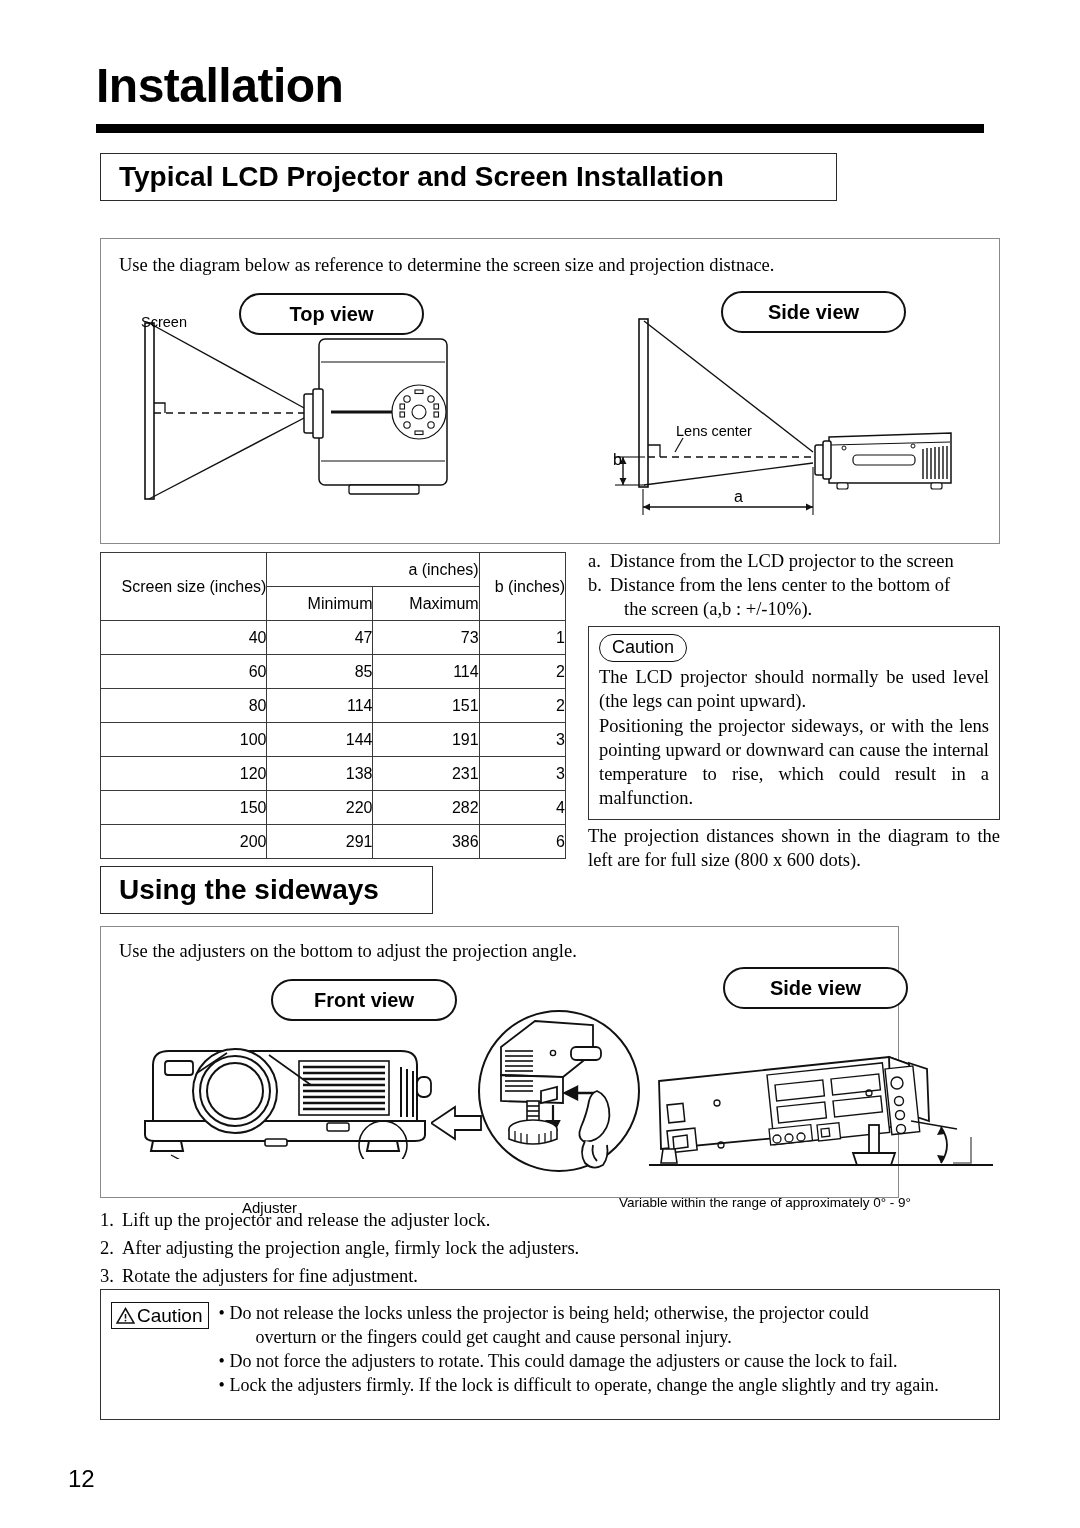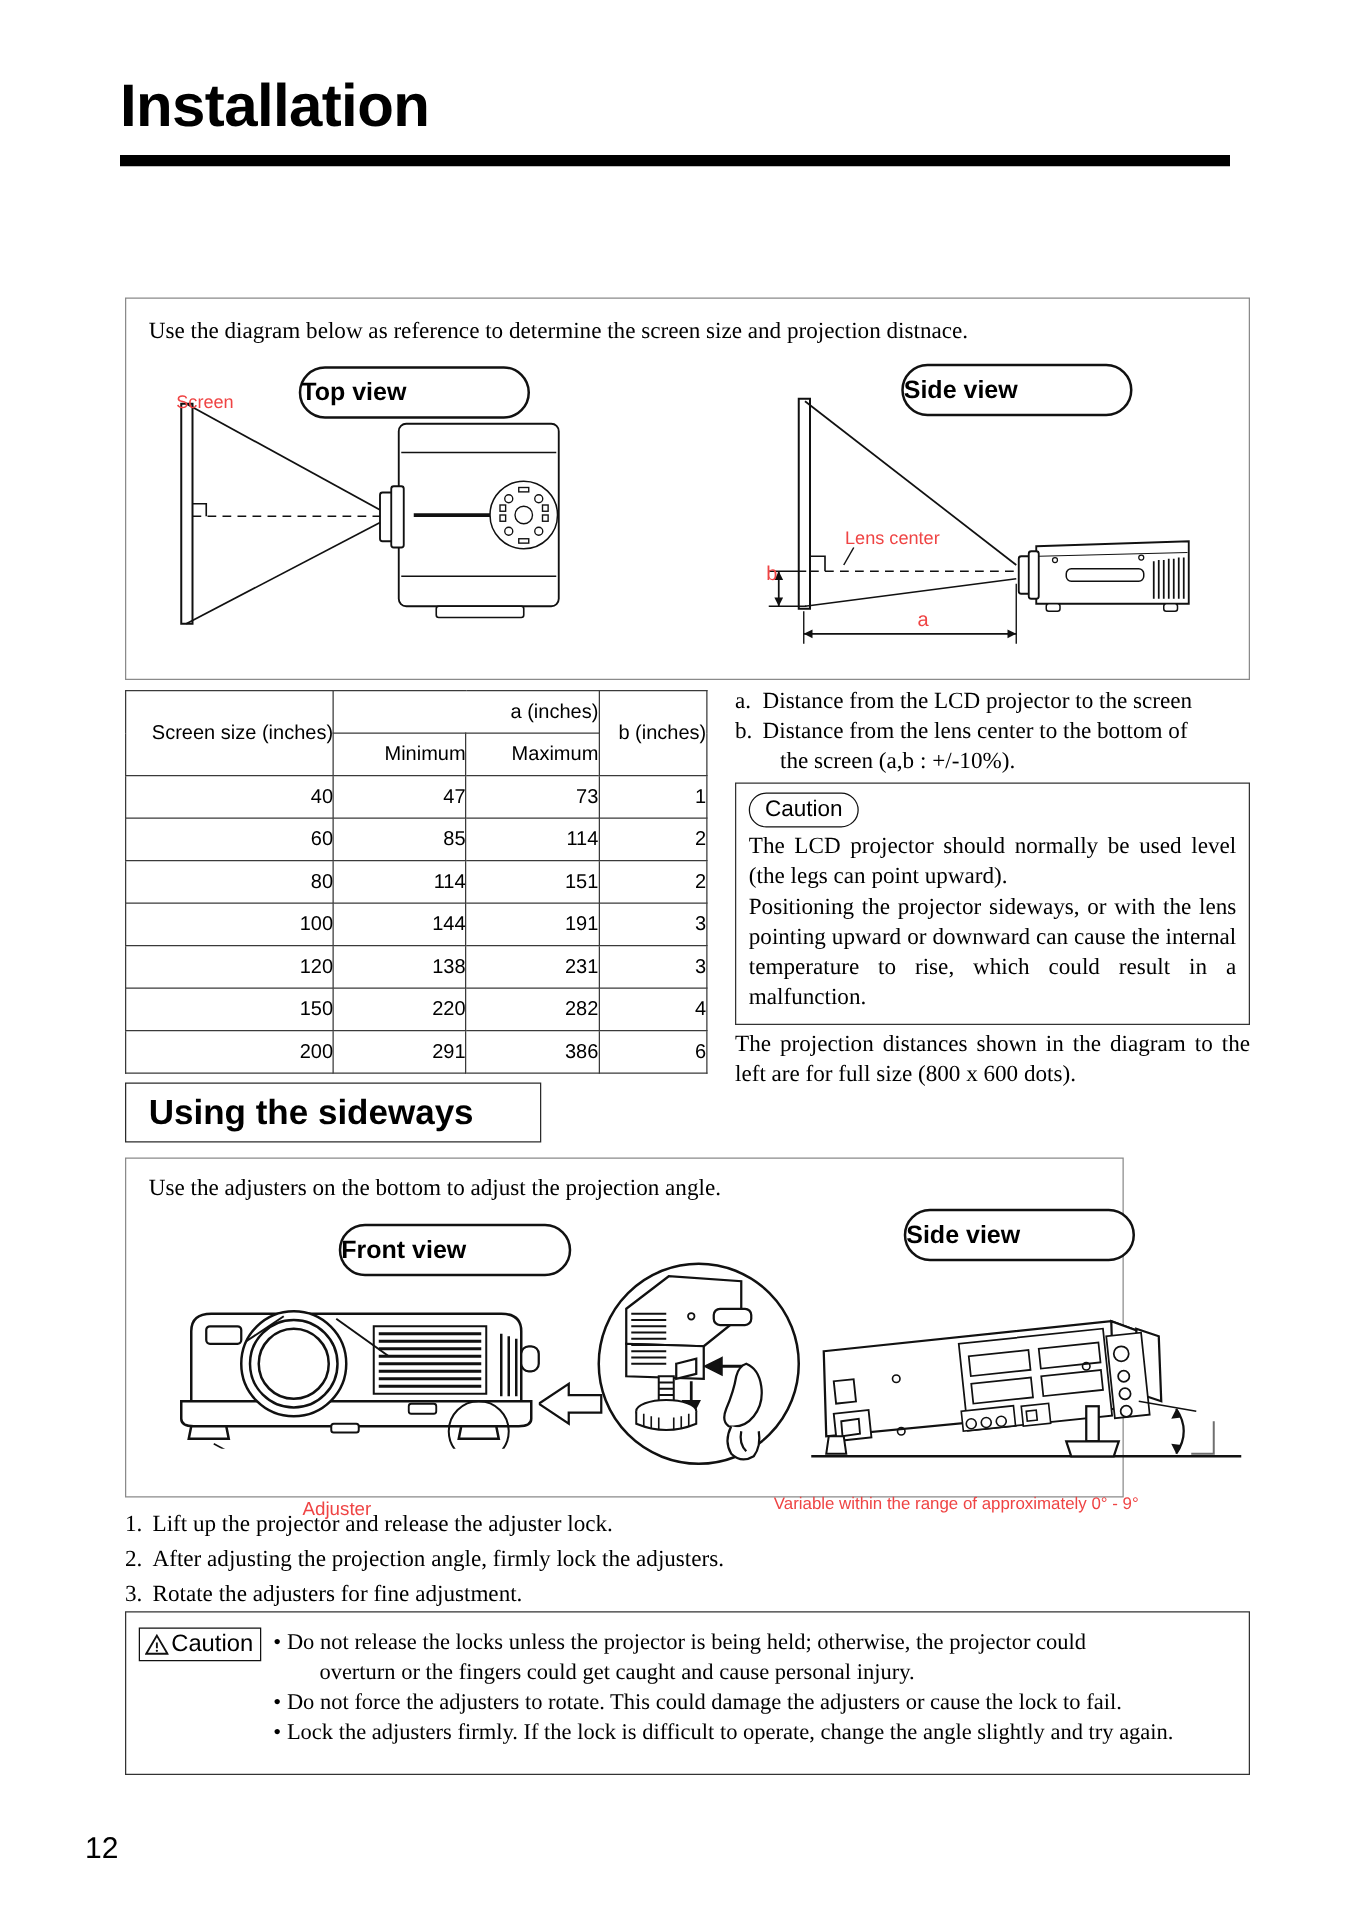--- a/index.html
+++ b/index.html
@@ -106,30 +106,31 @@
     position: absolute;
     box-sizing: border-box;
     border: 2px solid #111;
     border-radius: 999px;
     background: #fff;
     font-family: "Liberation Sans", sans-serif;
     font-weight: bold;
     font-size: 20px;
     display: flex;
     align-items: center;
+    justify-content: center;
     color: #000;
     z-index: 5;
   }
 
   
   .dlabel {
     position: absolute;
     font-family: "Liberation Sans", sans-serif;
     font-size: 14.5px;
-    color: #ef4444;
+    color: #000000;
     white-space: nowrap;
   }
 
   
   #spec-table {
     position: absolute;
     left: 100px;
     top: 552px;
     width: 466px;
     border-collapse: collapse;
@@ -244,20 +245,21 @@
   .svg-layer { position: absolute; pointer-events: none; }
 </style>
 </head>
 <body>
 
 <div class="page">
 
   <div class="page-title">Installation</div>
   <div class="title-rule"></div>
 
+  <div class="section-heading" id="heading-typical">Typical LCD Projector and Screen Installation</div>
 
   <div class="content-box" id="box-diagram-top">
     <div class="box-intro" id="intro-top">Use the diagram below as reference to determine the screen size and projection distnace.</div>
 
     <svg class="svg-layer" style="left:0px; top:46px;" width="470" height="256" viewBox="0 0 470 256">
 
       <rect x="44" y="38" width="9" height="176" fill="#fff" stroke="#111" stroke-width="1.6"></rect>
 
       <line x1="48" y1="38" x2="205" y2="124" stroke="#111" stroke-width="1.4"></line>
       <line x1="48" y1="214" x2="205" y2="132" stroke="#111" stroke-width="1.4"></line>

